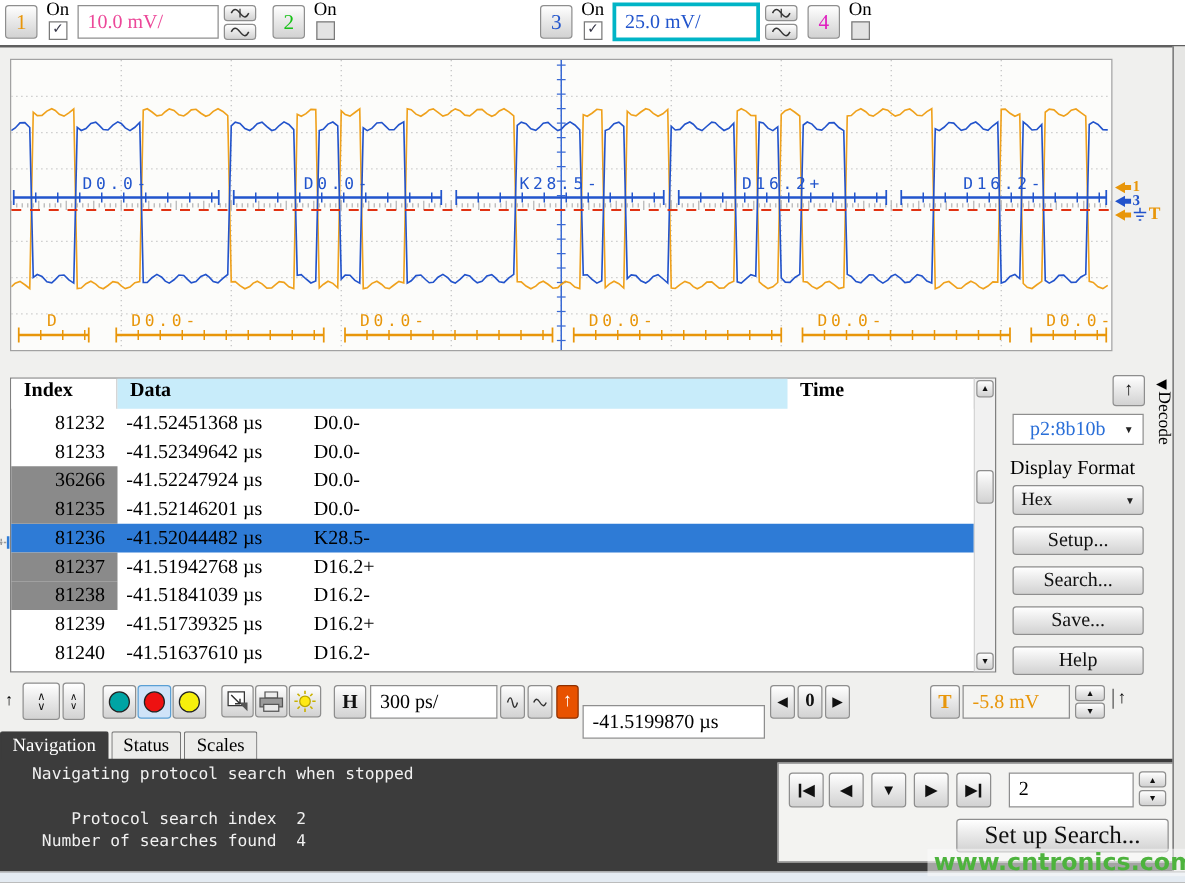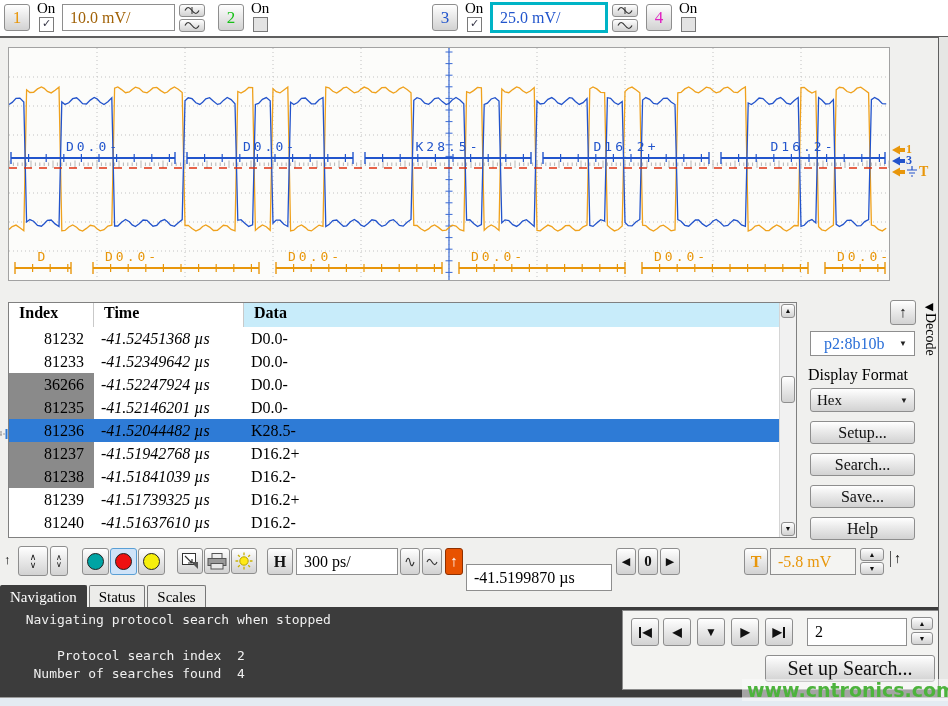--- a/index.html
+++ b/index.html
@@ -25,21 +25,21 @@
   .plot{left:8px;top:47px;width:882px;height:234px;background:#fcfcfa;border:1px solid #a2a2a2;box-sizing:border-box;}
   .mrow{position:absolute;display:flex;align-items:center;gap:1px;height:11px;}
   .mnum{font-size:12px;font-weight:bold;line-height:11px;}
   
   .tbl{left:8px;top:302px;width:789px;height:236px;background:#fff;border:1px solid #808080;box-sizing:border-box;}
   .thead{position:absolute;left:0;top:0;right:16px;height:24px;display:flex;font-size:16px;background:#fff;}
   .th{box-sizing:border-box;padding:1px 0 0 10px;border-right:1px solid #c9c9c9;font-weight:bold;}
   .tbody{position:absolute;left:0;top:24px;right:16px;}
   .trow{display:flex;height:23px;align-items:center;font-size:16px;}
   .c-index{width:85px;text-align:right;padding-right:10px;box-sizing:border-box;height:23px;line-height:23px;}
-  .c-time{width:150px;padding-left:7px;box-sizing:border-box;font-style:italic;}
+  .c-time{width:150px;padding-left:7px;box-sizing:border-box;}
   .c-data{flex:1;padding-left:7px;}
   .gray{background:#8a8a8a;}
   .sel{background:#2e7bd6;}
   .sbar{position:absolute;right:0;top:0;bottom:0;width:16px;background:#f1f1f1;border-left:1px solid #d5d5d5;}
   .sarr{position:absolute;left:1px;width:14px;height:14px;font-size:7px;padding:0;}
   .sthumb{position:absolute;left:1px;top:73px;width:14px;height:27px;}
   
   .rp-btn{left:810px;width:105px;height:23px;font-size:16px;}
   .combo-arrow{font-size:8px;color:#222;margin-left:auto;}
   
@@ -68,21 +68,21 @@
 <div id="app">
 
   <div class="abs topbar">
     <div class="abs btn chbtn" style="left:4px;">
       <span style="color:#e8960a;">1</span>
       </div>
     <div class="abs ongroup" style="left:37px;">
       <span class="onlbl">On</span>
       <span class="cb"><span>✓</span></span>
     </div>
-    <div class="abs field" style="left:62px;top:4px;width:113px;height:27px;color:#a16207;">
+    <div class="abs field" style="left:62px;top:4px;width:113px;height:27px;color:#ec4899;">
       <span>10.0 mV/</span>
       </div>
     <div class="abs wstack" style="left:179px;">
       <div class="btn wbtn">
         <svg width="16" height="9" viewBox="0 0 16 9">
             <path d="M1,4.5 C3,0.5 5,0.5 8,4.5 C11,8.5 13,8.5 15,4.5" stroke="#333" fill="none" stroke-width="1.2"></path>
             <path d="M8,1 L8,8" stroke="#333" stroke-width="1"></path>
           </svg>
         </div>
       <div class="btn wbtn">
@@ -522,22 +522,22 @@
       </svg>
     <svg width="12" height="12">
       <path d="M6,0 L6,4 M1,4 L11,4 M3,7 L9,7 M5,10 L7,10" stroke="#2253cb" stroke-width="1.2" fill="none"></path>
       </svg>
     <span class="mnum" style="color:#e8960a;font-size:14px;">T</span>
   </div>
 
   <div class="abs tbl">
     <div class="thead">
       <div class="th" style="width:85px;">Index</div>
+      <div class="th" style="flex:1;background:#c8ecfa;border-right:none;">Data</div>
       <div class="th" style="width:150px;">Time</div>
-      <div class="th" style="flex:1;background:#c8ecfa;border-right:none;">Data</div>
     </div>
     <div class="tbody">
         <div class="trow">
           <div class="c-index">81232</div>
           <div class="c-time">-41.52451368 µs</div>
           <div class="c-data">D0.0-</div>
         </div>
         <div class="trow">
           <div class="c-index">81233</div>
           <div class="c-time">-41.52349642 µs</div>

